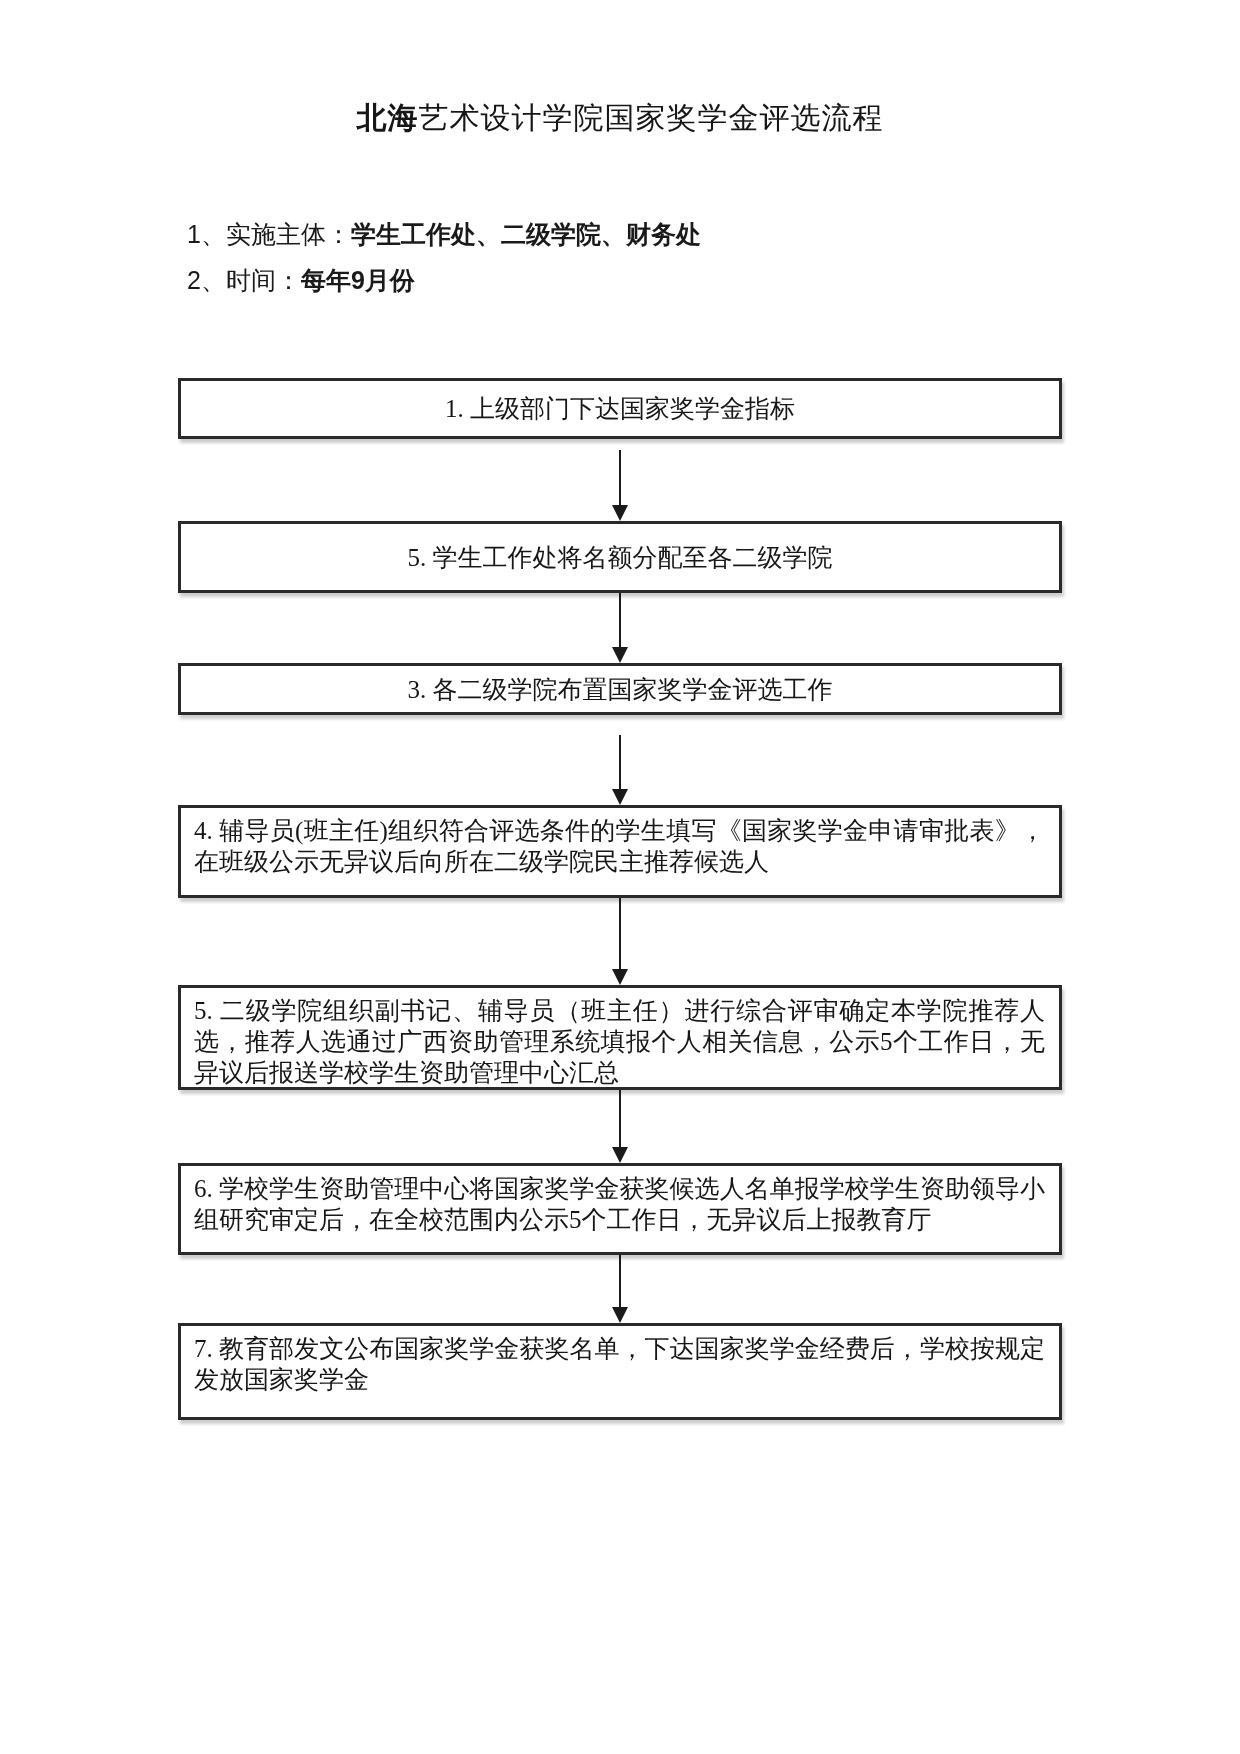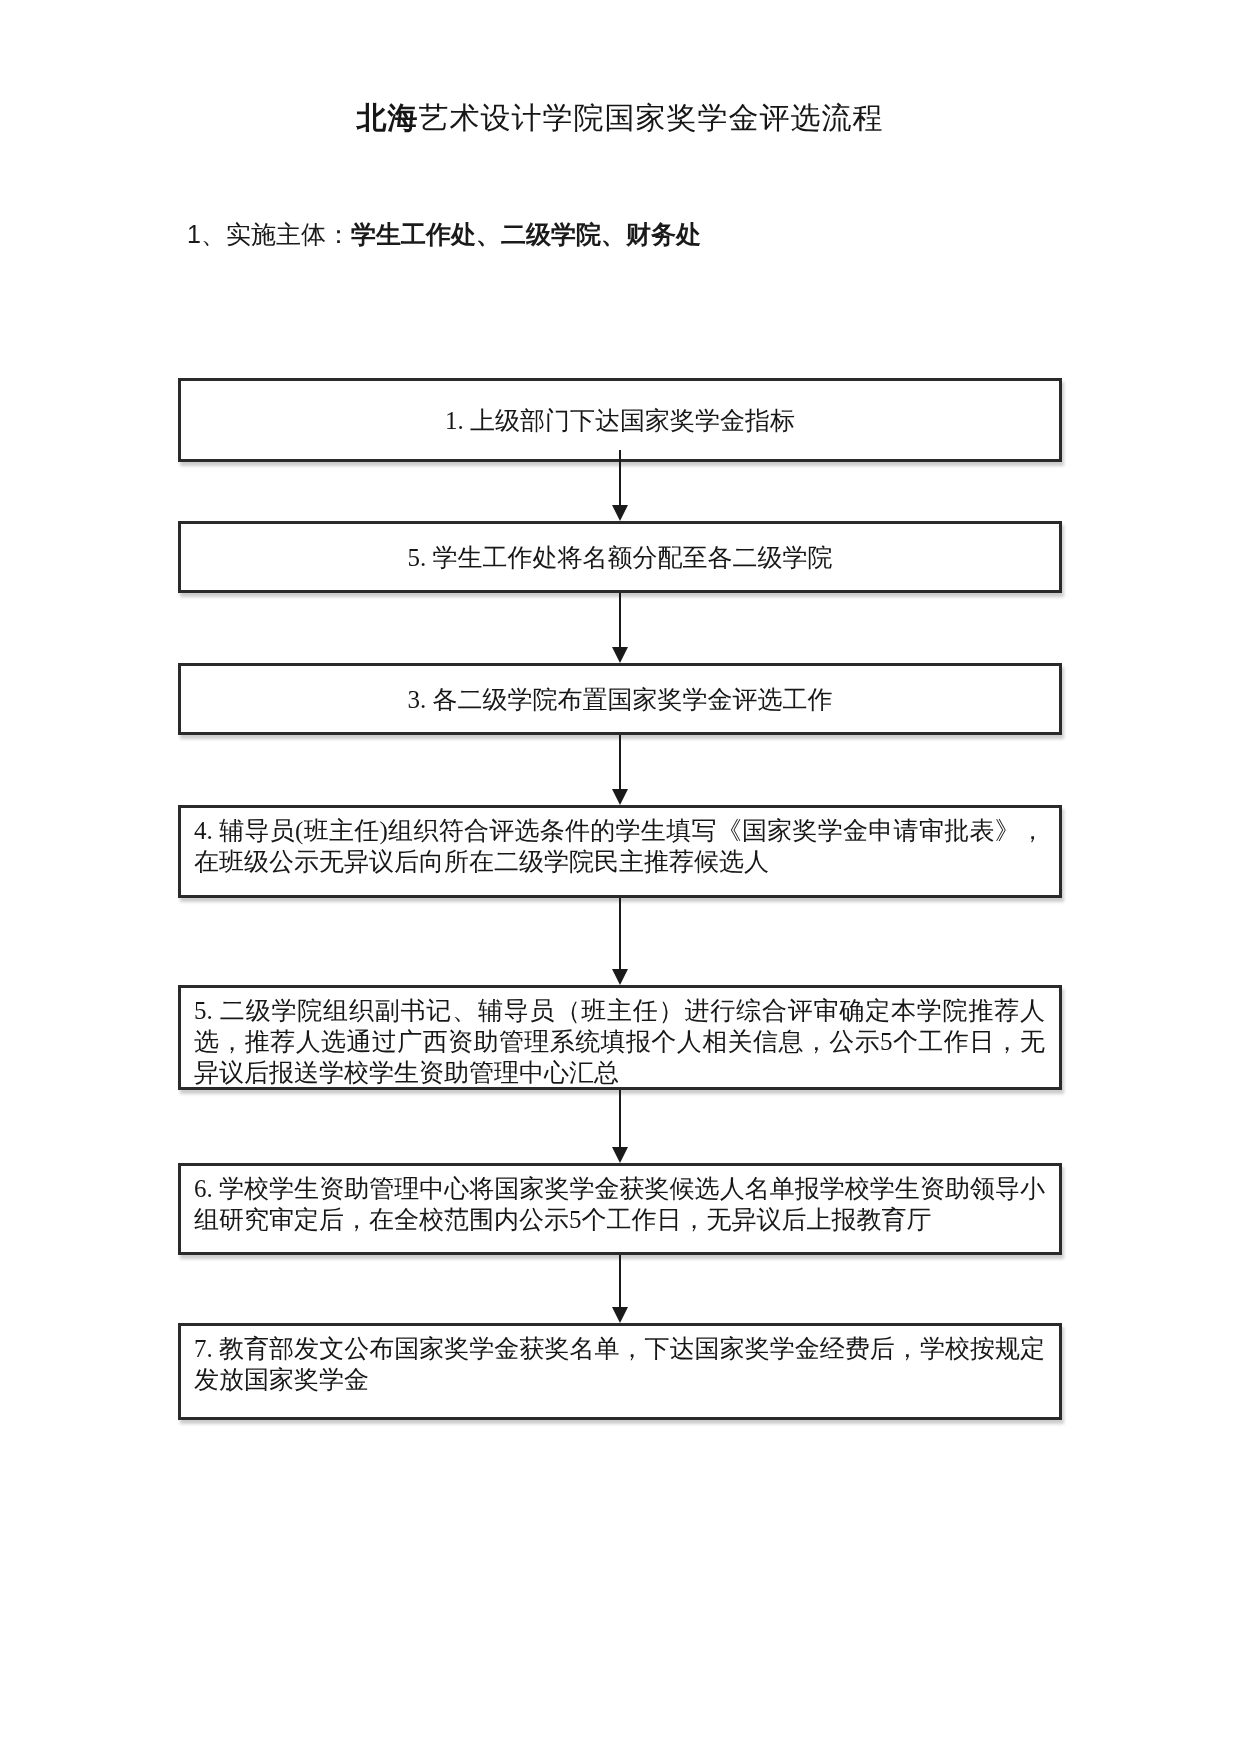--- a/index.html
+++ b/index.html
@@ -83,43 +83,44 @@
 </style>
 </head>
 <body>
 
 <div class="page">
 
   <h1 class="title"><span class="em">北海</span><span>艺术设计学院国家奖学金评选流程</span></h1>
 
   <div class="meta">
     <p class="meta-item"><span>1、实施主体：</span><b>学生工作处、二级学院、财务处</b></p>
+    <p class="meta-item"><span>2、时间：</span><b>每年9月份</b></p>
   </div>
 
   <div>
 
-    <div class="flow-box center" style="top:378px;height:84px;">
+    <div class="flow-box center" style="top:378px;height:61px;">
         <span>1. 上级部门下达国家奖学金指标</span>
       </div>
 
     <div class="arrow" style="top:450px;height:71px;">
         <span class="line"></span>
         <span class="head"></span>
       </div>
 
     <div class="flow-box center" style="top:521px;height:72px;">
         <span>5. 学生工作处将名额分配至各二级学院</span>
       </div>
 
     <div class="arrow" style="top:593px;height:70px;">
         <span class="line"></span>
         <span class="head"></span>
       </div>
 
-    <div class="flow-box center" style="top:663px;height:72px;">
+    <div class="flow-box center" style="top:663px;height:52px;">
         <span>3. 各二级学院布置国家奖学金评选工作</span>
       </div>
 
     <div class="arrow" style="top:735px;height:70px;">
         <span class="line"></span>
         <span class="head"></span>
       </div>
 
     <div class="flow-box left" style="top:805px;height:93px;"><span>4. 辅导员(班主任)组织符合评选条件的学生填写《国家奖学金申请审批表》，在班级公示无异议后向所在二级学院民主推荐候选人</span></div>
 

